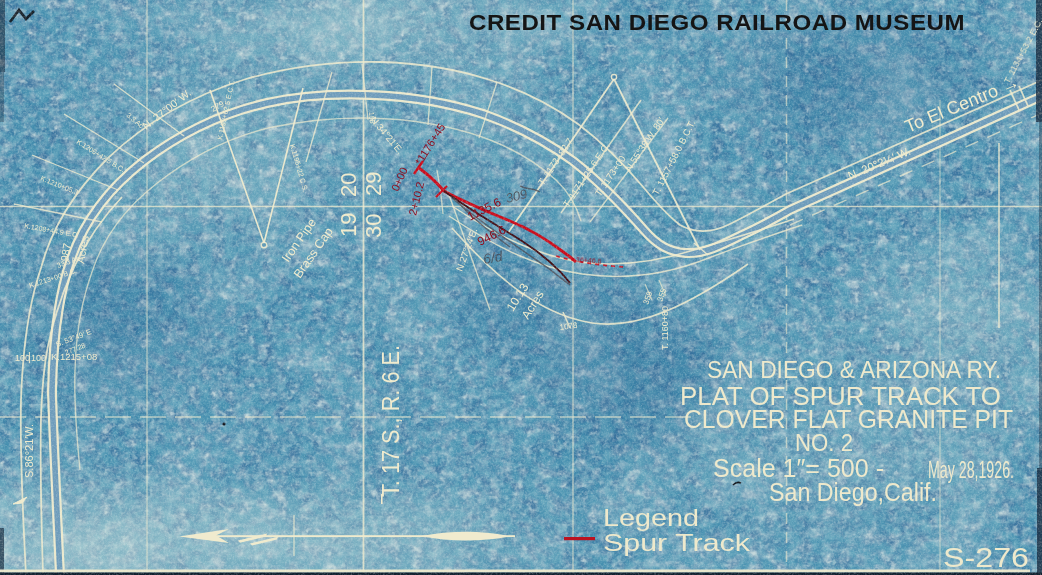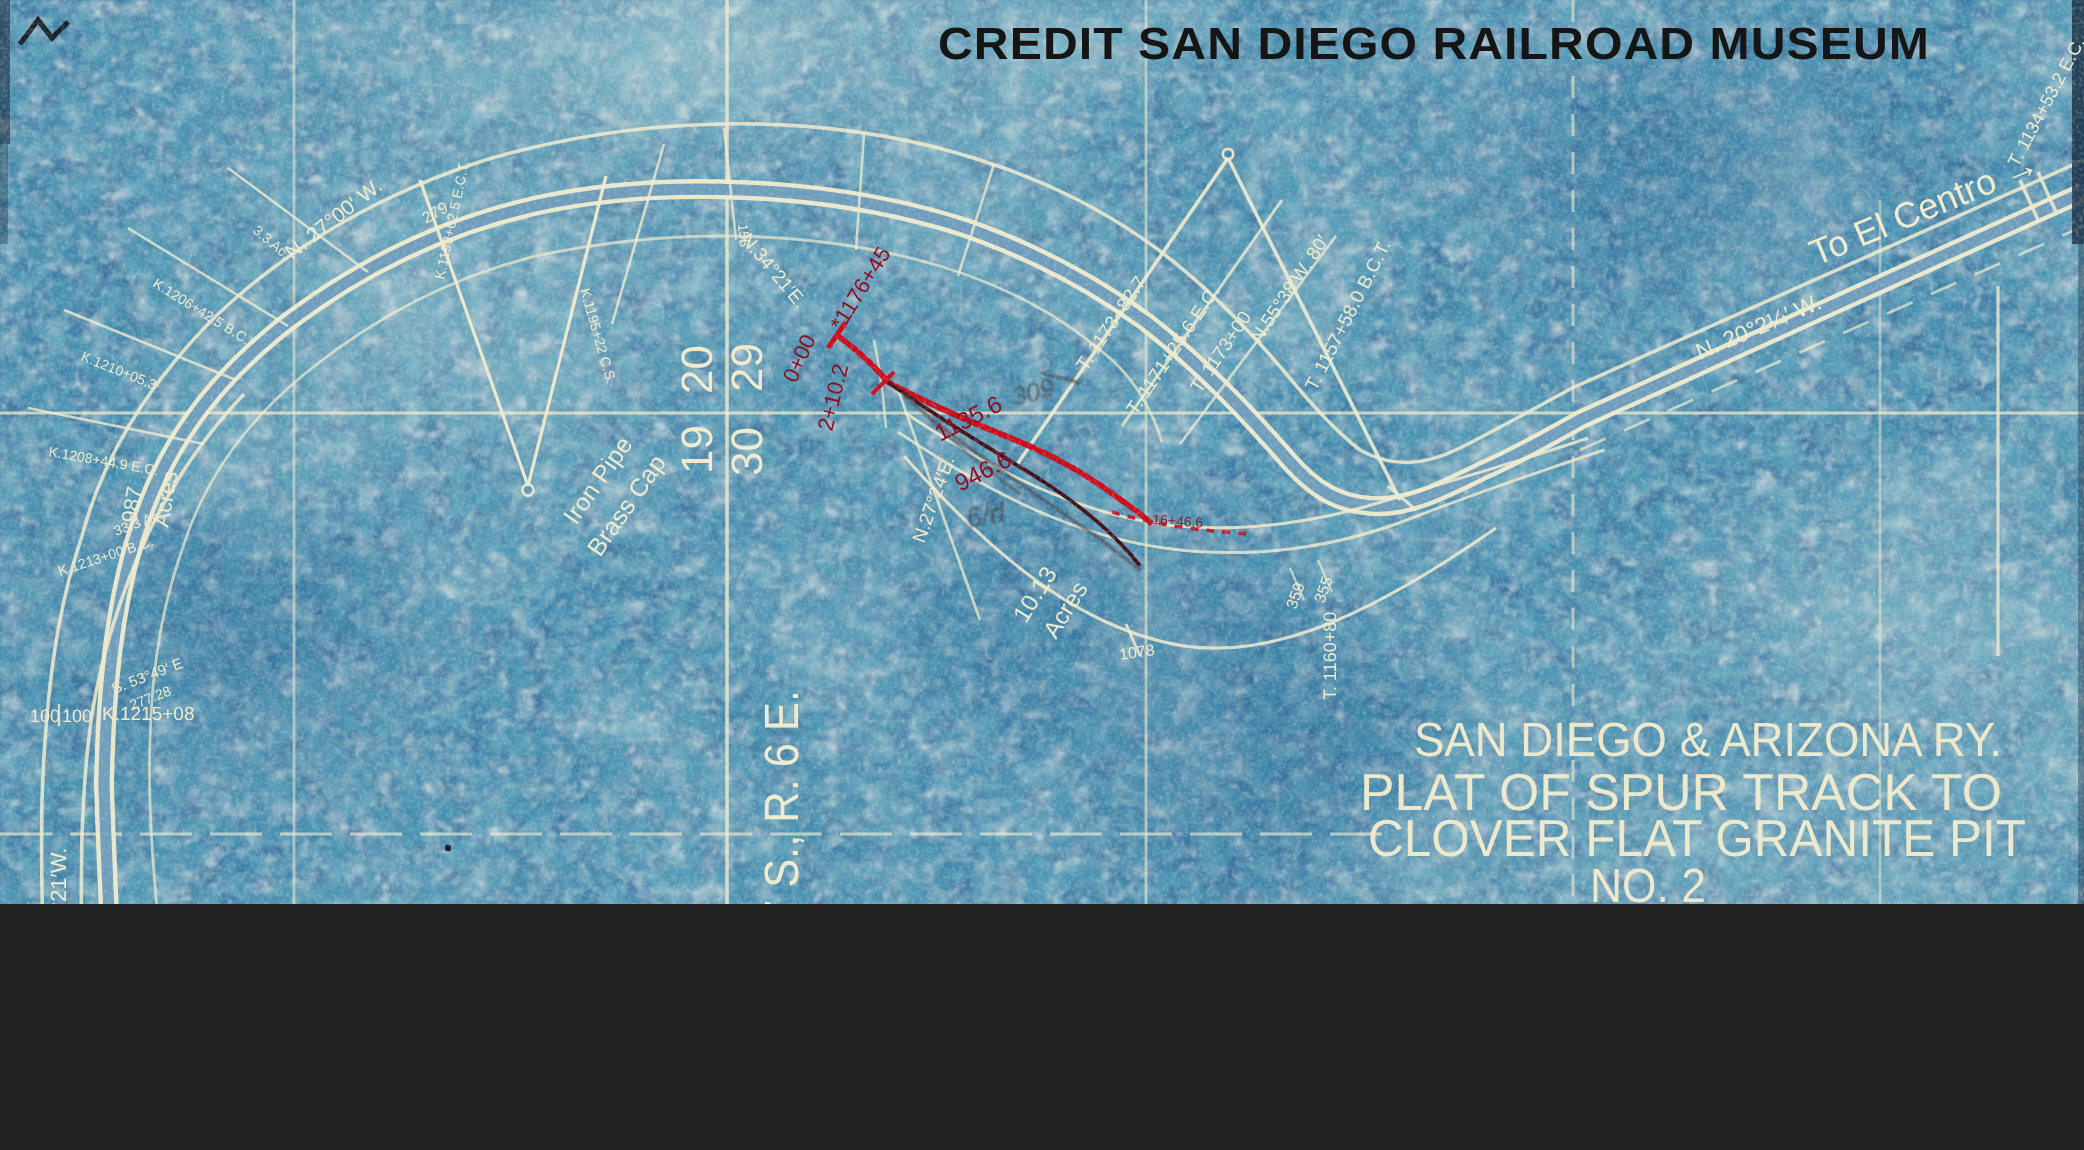--- a/index.html
+++ b/index.html
@@ -1,16 +1,16 @@
 <!DOCTYPE html>
 <html><head>
 <meta charset="utf-8">
 <style>
   html,body{margin:0;padding:0;background:#222;}
-  #page{width:1042px;height:452px;position:relative;overflow:hidden;}
+  #page{width:1042px;height:575px;position:relative;overflow:hidden;}
   svg{display:block;}
   text{font-family:"Liberation Sans",sans-serif;}
 </style>
 </head>
 <body>
 <div id="page">
 <svg width="1042" height="575" viewBox="0 0 1042 575">
 <defs>
   <filter id="blotch" x="0" y="0" width="100%" height="100%">
     <feTurbulence type="fractalNoise" baseFrequency="0.09 0.1" numOctaves="3" seed="11" result="n"></feTurbulence>

